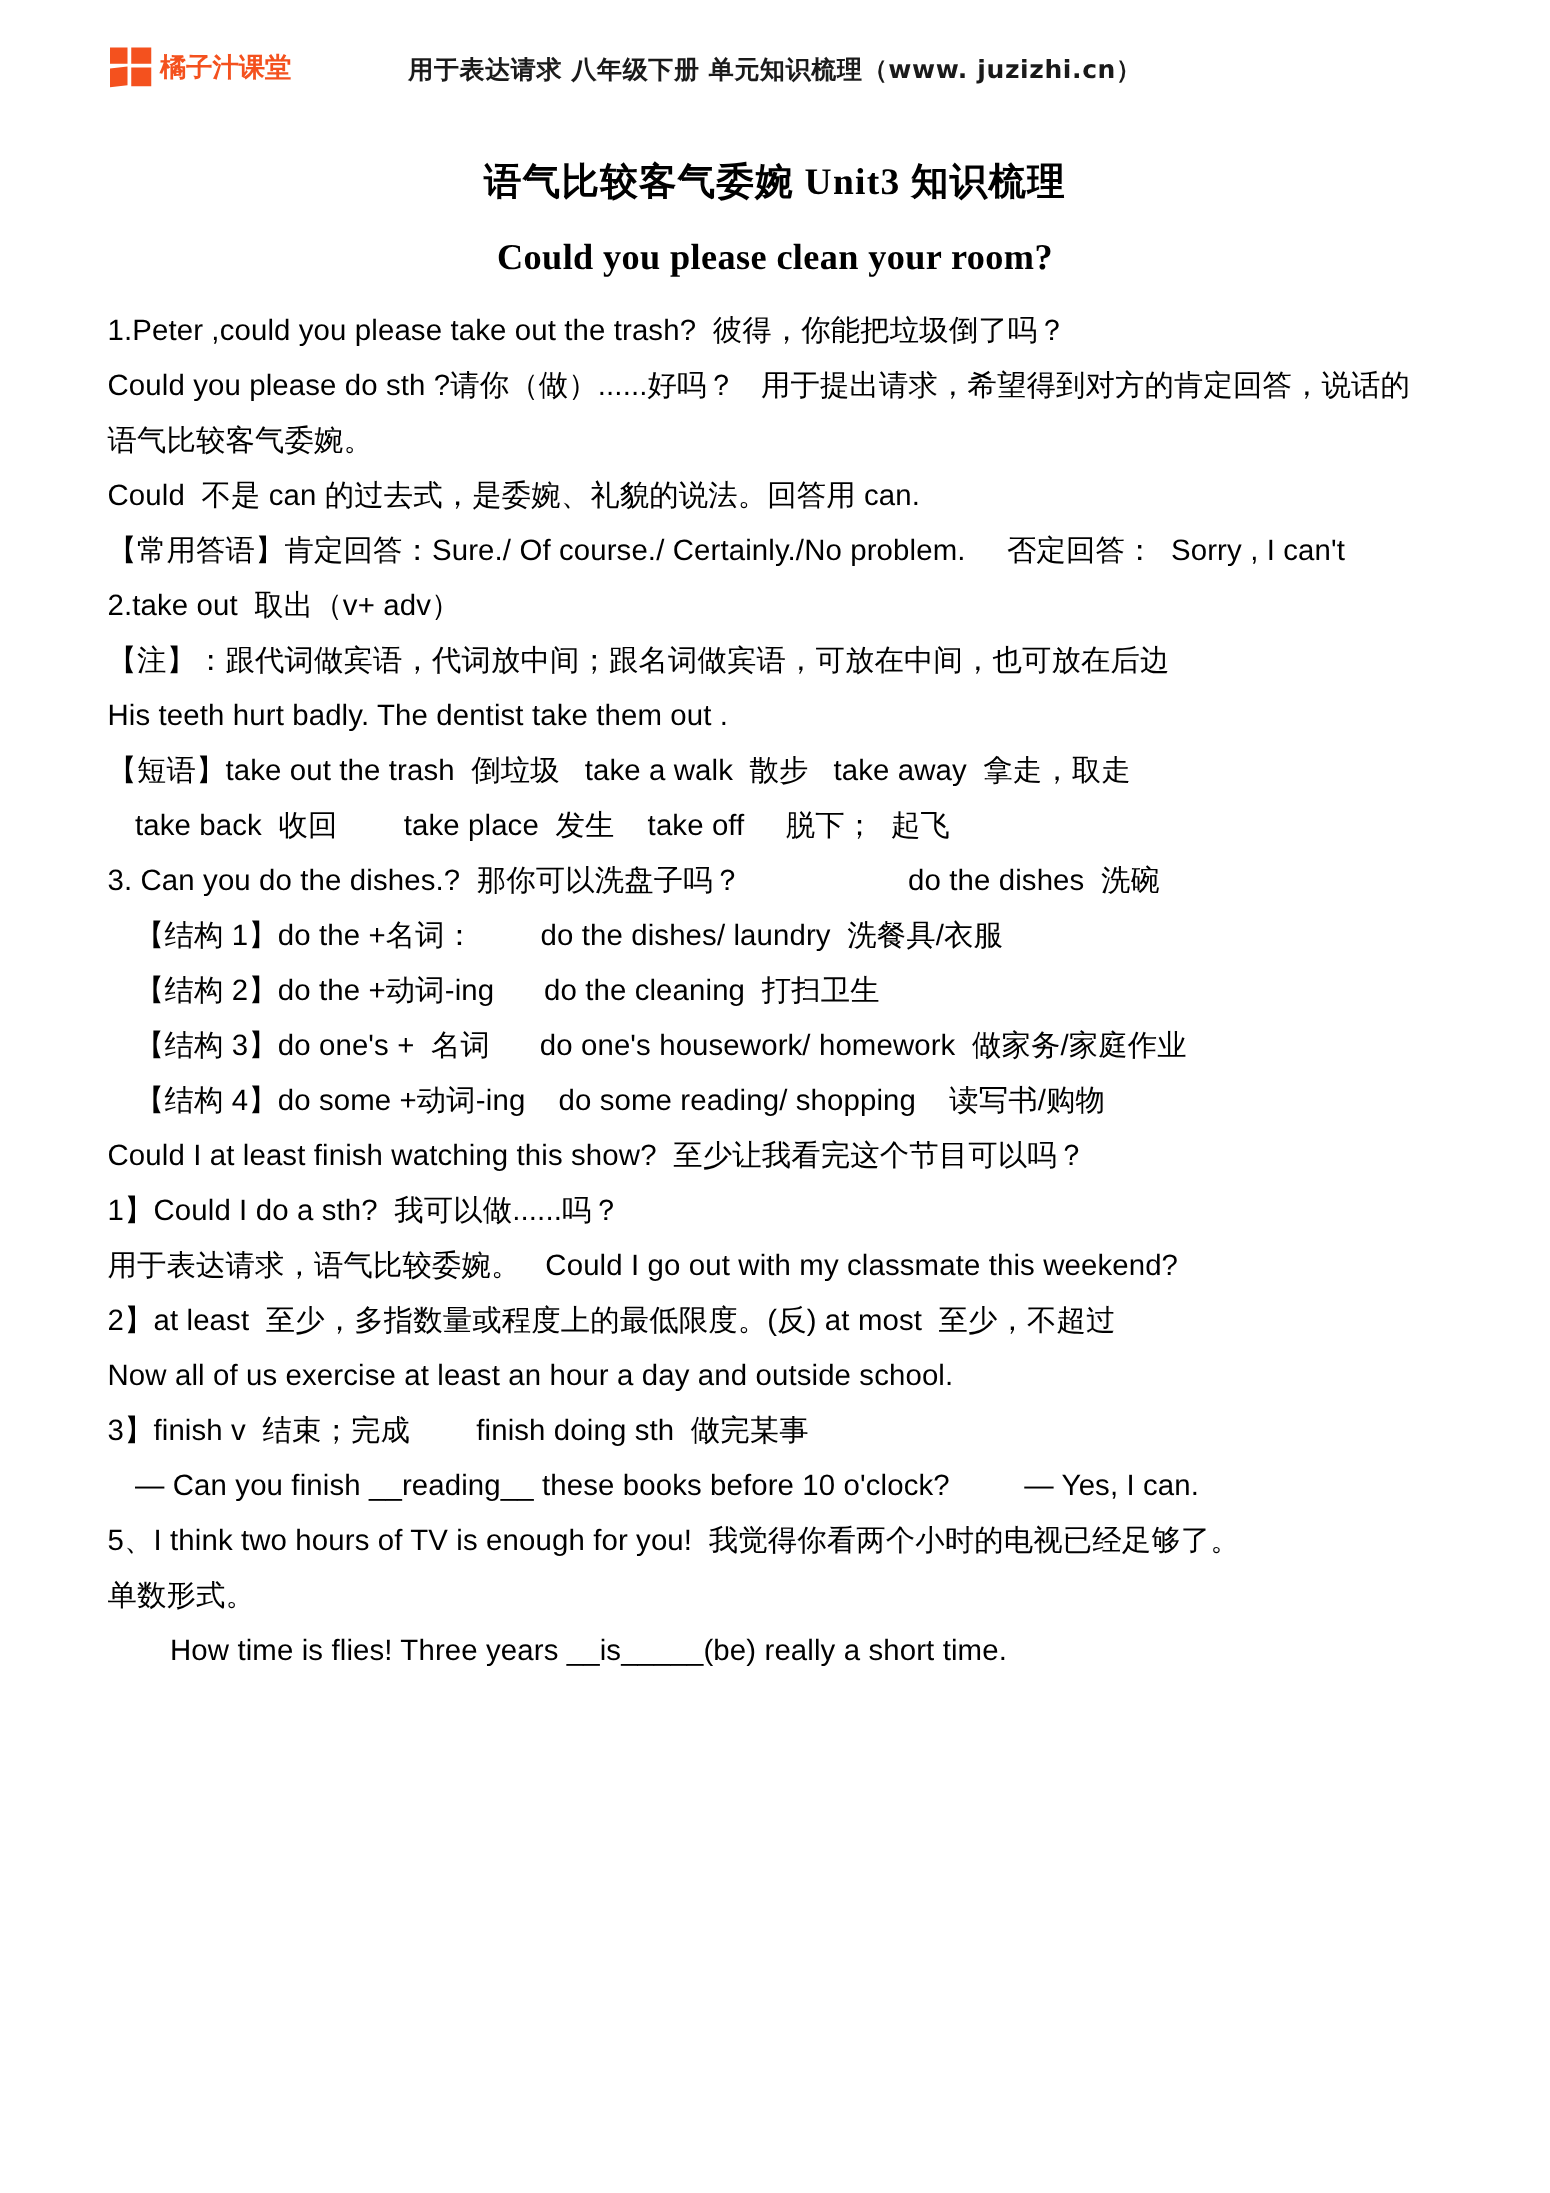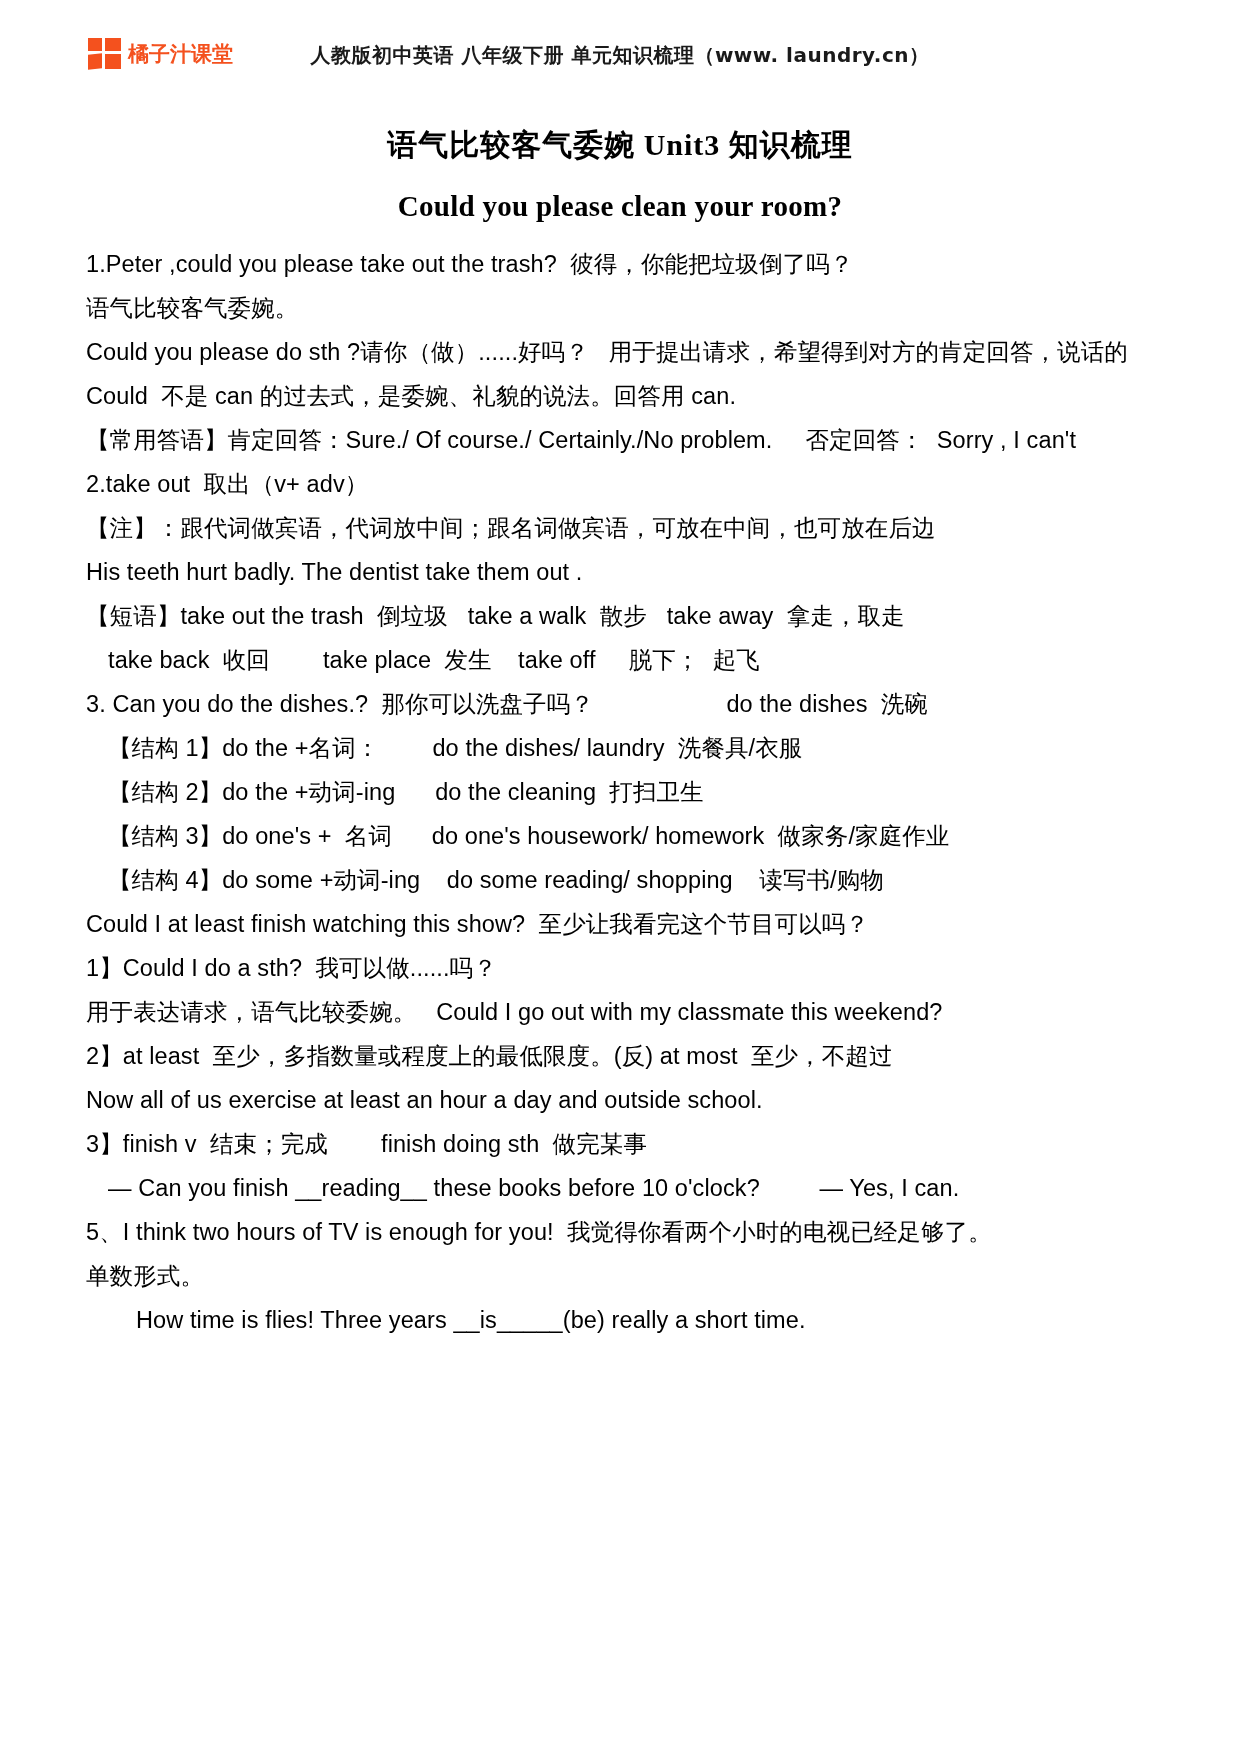--- a/index.html
+++ b/index.html
@@ -113,30 +113,30 @@
   <div class="header">
     <div class="brand">
       <span class="brand-mark">
         <i class="q1"></i>
           <i class="q2"></i>
           <i class="q3"></i>
           <i class="q4"></i>
       </span>
       <span class="brand-name">橘子汁课堂</span>
     </div>
-    <div class="header-title">人教版初中英语 八年级下册 单元知识梳理（www. laundry.cn）</div>
+    <div class="header-title">用于表达请求 八年级下册 单元知识梳理（www. juzizhi.cn）</div>
   </div>
 
   <div class="doc-title t1">语气比较客气委婉 Unit3 知识梳理</div>
   <div class="doc-title t2">Could you please clean your room?</div>
 
   <div class="body-area">
       <div class="line">1.Peter ,could you please take out the trash?  彼得，你能把垃圾倒了吗？</div>
+      <div class="line">Could you please do sth ?请你（做）......好吗？   用于提出请求，希望得到对方的肯定回答，说话的</div>
       <div class="line">语气比较客气委婉。</div>
-      <div class="line">Could you please do sth ?请你（做）......好吗？   用于提出请求，希望得到对方的肯定回答，说话的</div>
       <div class="line">Could  不是 can 的过去式，是委婉、礼貌的说法。回答用 can.</div>
       <div class="line">【常用答语】肯定回答：Sure./ Of course./ Certainly./No problem.     否定回答：  Sorry , I can't</div>
       <div class="line">2.take out  取出（v+ adv）</div>
       <div class="line">【注】：跟代词做宾语，代词放中间；跟名词做宾语，可放在中间，也可放在后边</div>
       <div class="line">His teeth hurt badly. The dentist take them out .</div>
       <div class="line">【短语】take out the trash  倒垃圾   take a walk  散步   take away  拿走，取走</div>
       <div class="line ind1">take back  收回        take place  发生    take off     脱下；  起飞</div>
       <div class="line">3. Can you do the dishes.?  那你可以洗盘子吗？                    do the dishes  洗碗</div>
       <div class="line ind1">【结构 1】do the +名词：        do the dishes/ laundry  洗餐具/衣服</div>
       <div class="line ind1">【结构 2】do the +动词-ing      do the cleaning  打扫卫生</div>

